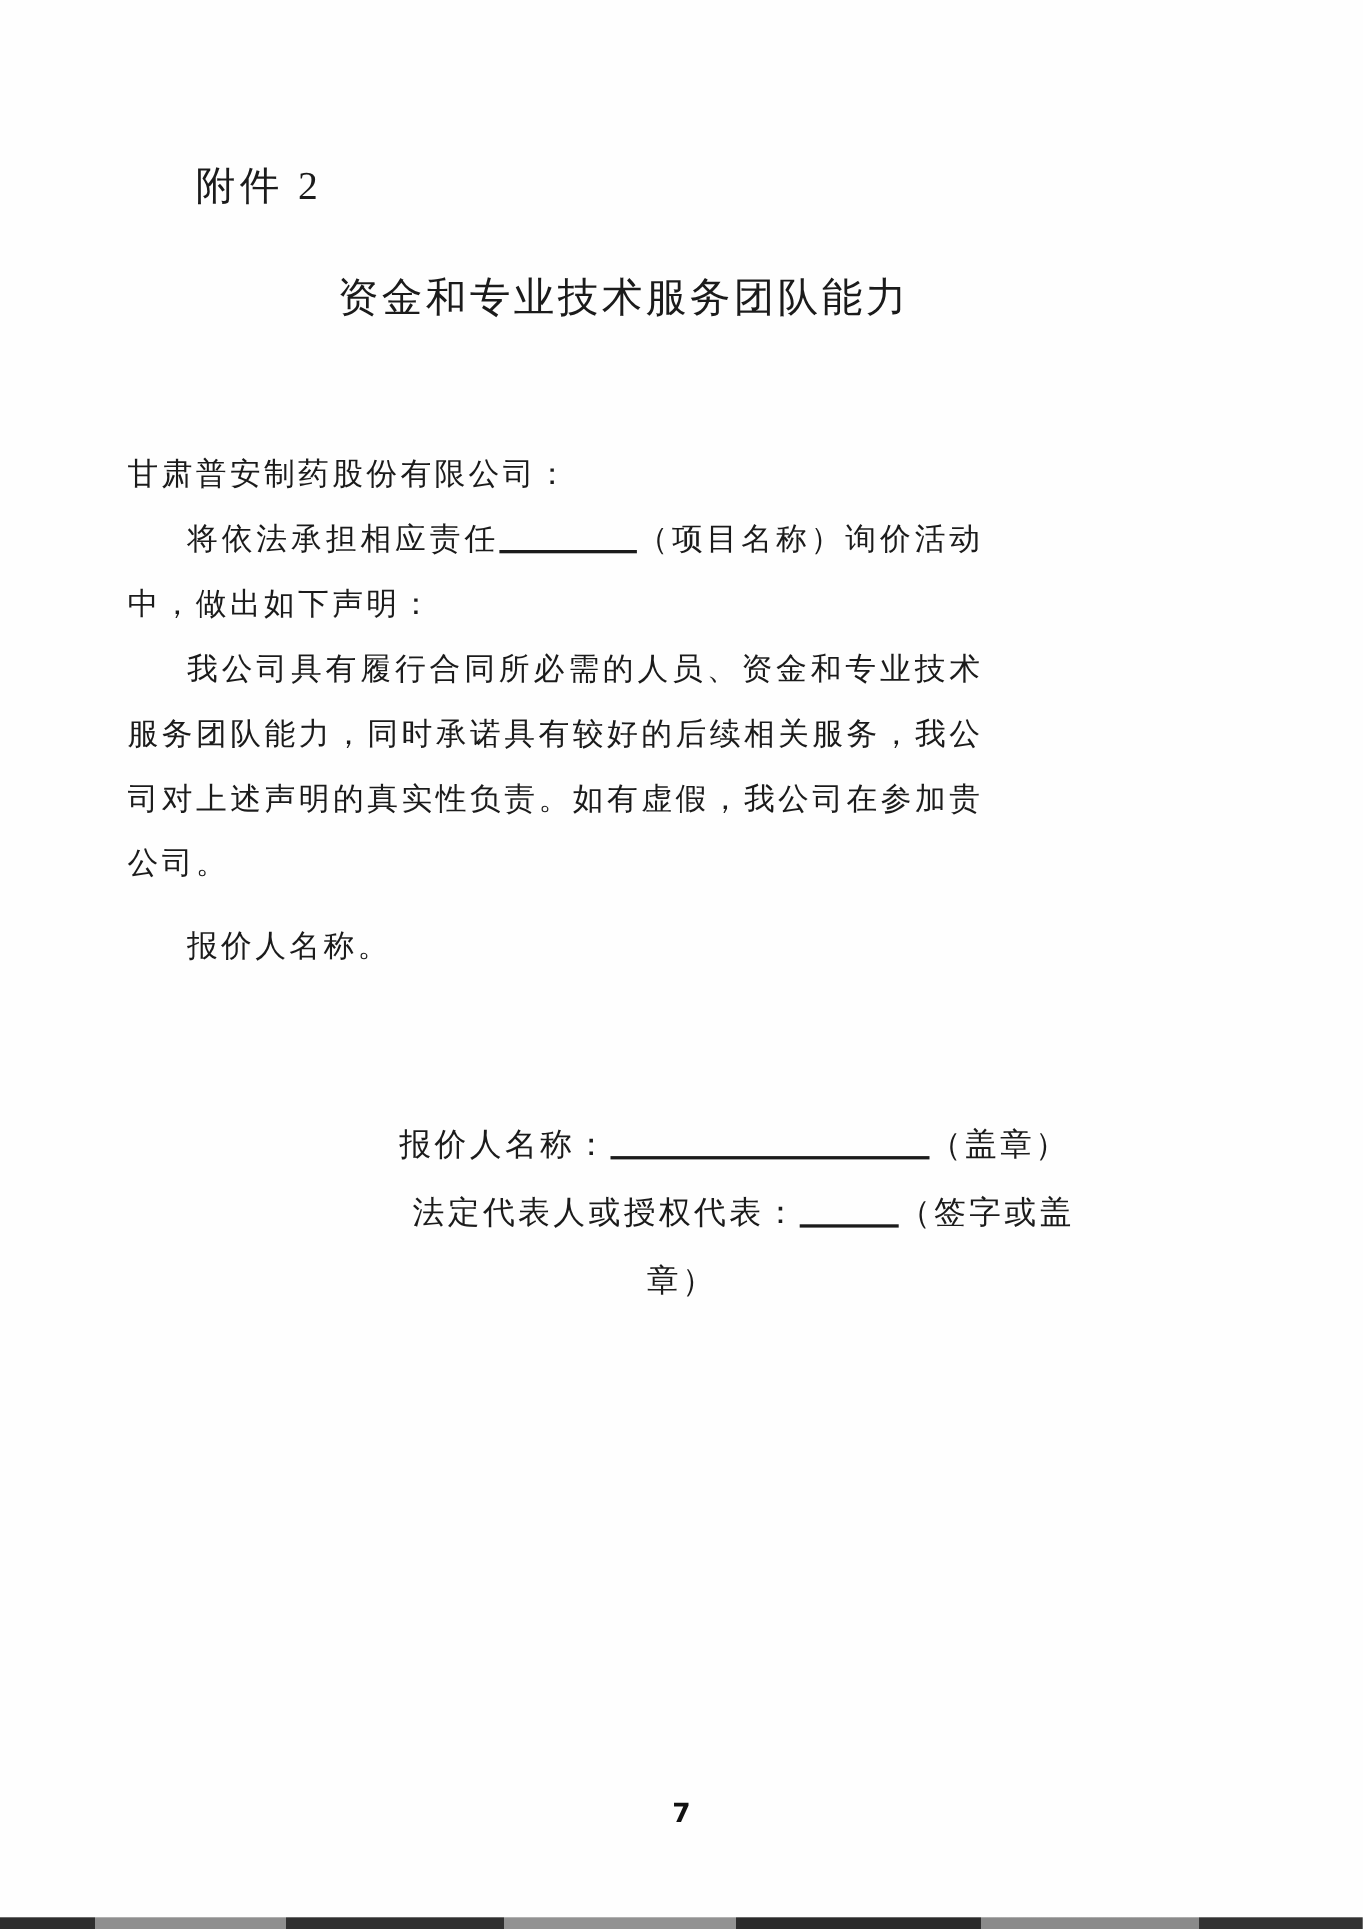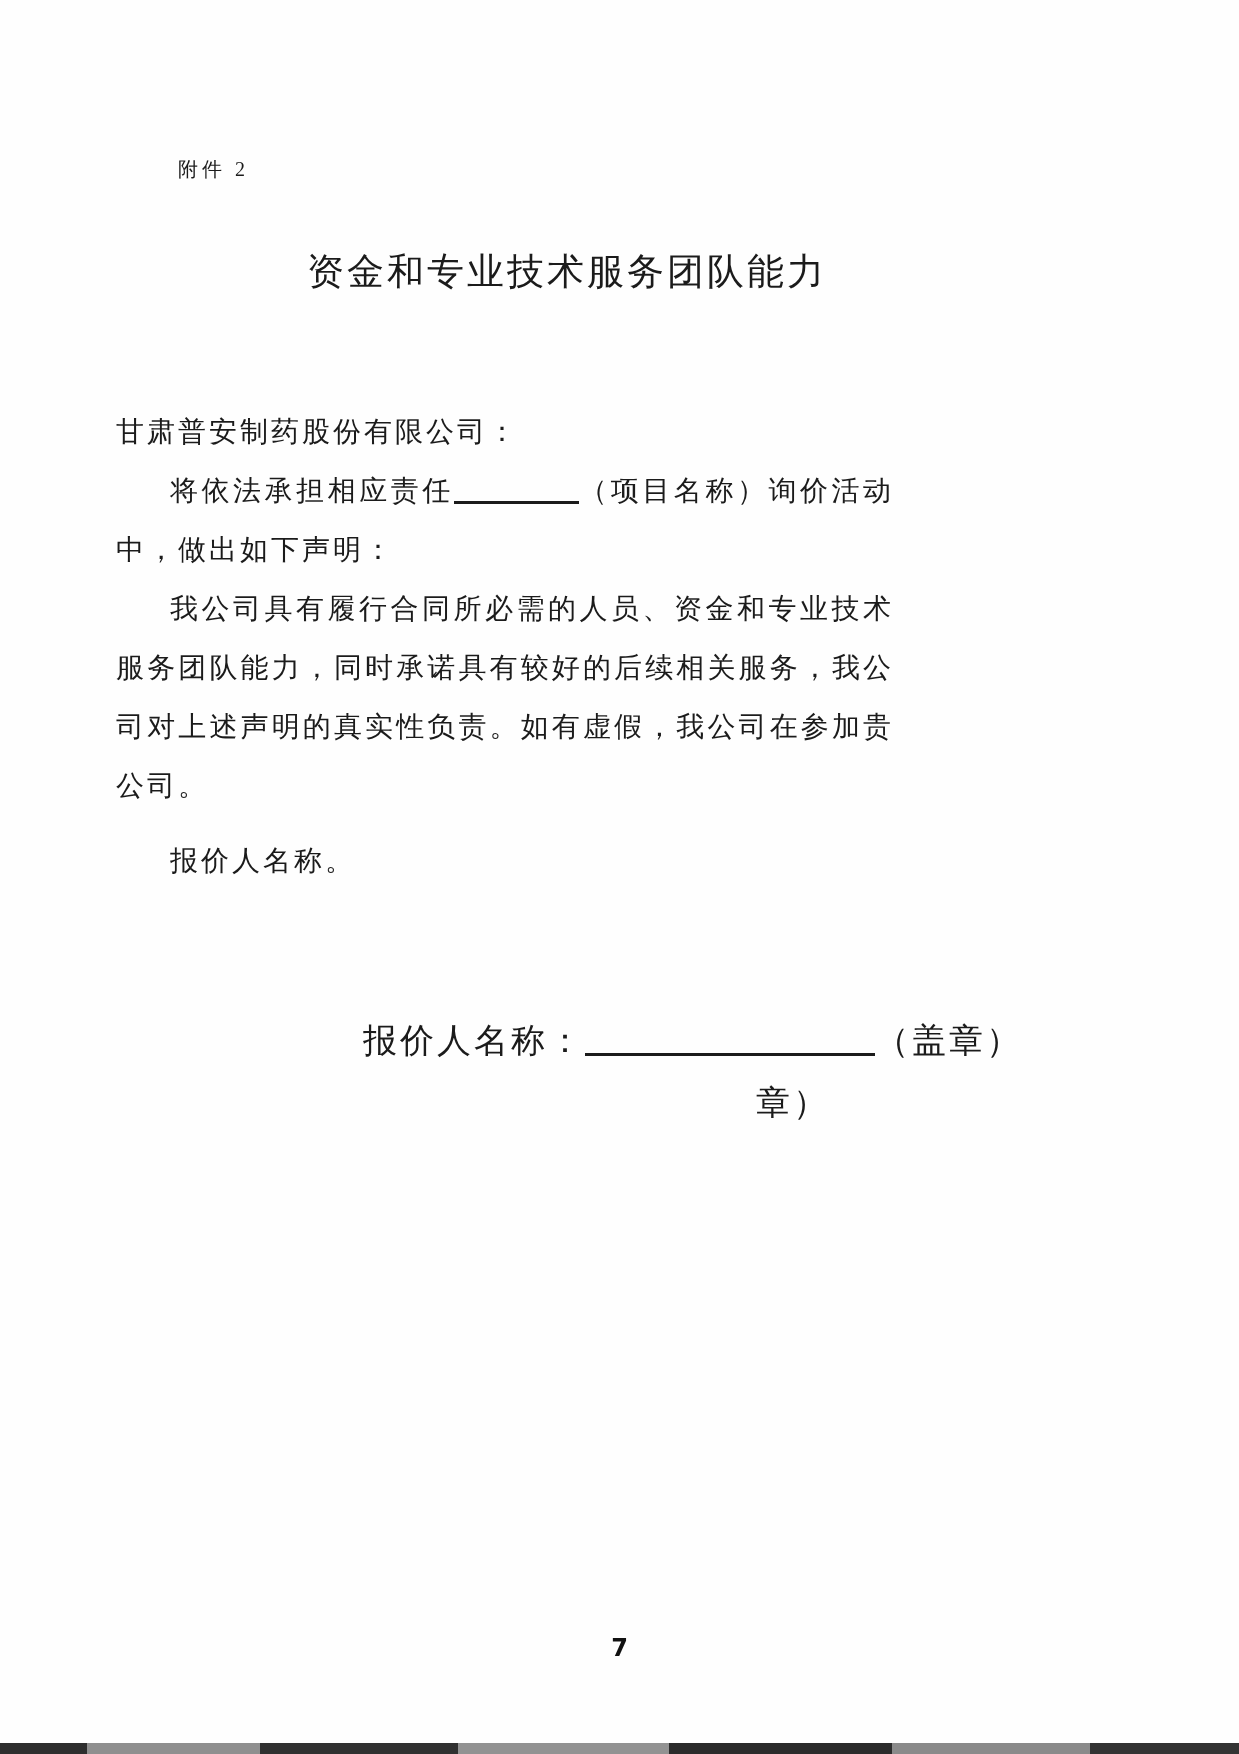--- a/index.html
+++ b/index.html
@@ -11,21 +11,21 @@
     position: relative;
     width: 1239px;
     height: 1754px;
     background: #fefefe;
     overflow: hidden;
     font-family: "Liberation Serif", "DejaVu Serif", serif;
     color: #1b1b1b;
   }
   .attachment-label {
     margin: 152px 0 0 178px;
-    font-size: 20px;
+    font-size: 36px;
     letter-spacing: 4px;
     line-height: 34px;
   }
   .doc-title {
     margin: 56px 0 0 178px;
     width: 778px;
     text-align: center;
     font-size: 37px;
     letter-spacing: 3px;
     line-height: 60px;
@@ -54,24 +54,23 @@
     height: 2px;
     border-bottom: 3px solid #1b1b1b;
     vertical-align: -4px;
   }
   .blank-project { width: 125px; }
   .blank-bidder  { width: 290px; }
   .blank-rep     { width: 90px;  }
   .sig-block {
     margin: 120px 0 0 178px;
     width: 820px;
-    font-size: 34px;
+    font-size: 29px;
     letter-spacing: 3px;
     line-height: 62px;
-    text-align: center;
   }
   .sig-row { white-space: nowrap; }
   .sig-row-name { padding-left: 185px; }
   .sig-row-rep  { padding-left: 197px; }
   .sig-row-seal { padding-left: 410px; }
   .sig-row-date { padding-left: 372px; }
   .sig-row-date .date-unit { display: inline-block; }
   .sig-row-date .date-unit:not(:last-child) { margin-right: 80px; }
   .page-number {
     position: absolute;
@@ -118,20 +117,21 @@
 
     <p class="indent">我公司具有履行合同所必需的人员、资金和专业技术服务团队能力，同时承诺具有较好的后续相关服务，我公司对上述声明的真实性负责。如有虚假，我公司在参加贵公司。</p>
 
     <p class="indent closing-line">报价人名称。</p>
   </div>
 
   <div class="sig-block">
 
     <div class="sig-row sig-row-name"><span>报价人名称：</span><span class="blank blank-bidder"></span><span>（盖章）</span></div>
 
+    <div class="sig-row sig-row-rep"><span>法定代表人或授权代表：</span><span class="blank blank-rep"></span><span>（签字或盖</span></div>
 
     <div class="sig-row sig-row-seal">章）</div>
 
 
   </div>
 
   <div class="page-number">7</div>
 
   <div class="scan-edge-strip"></div>
 

